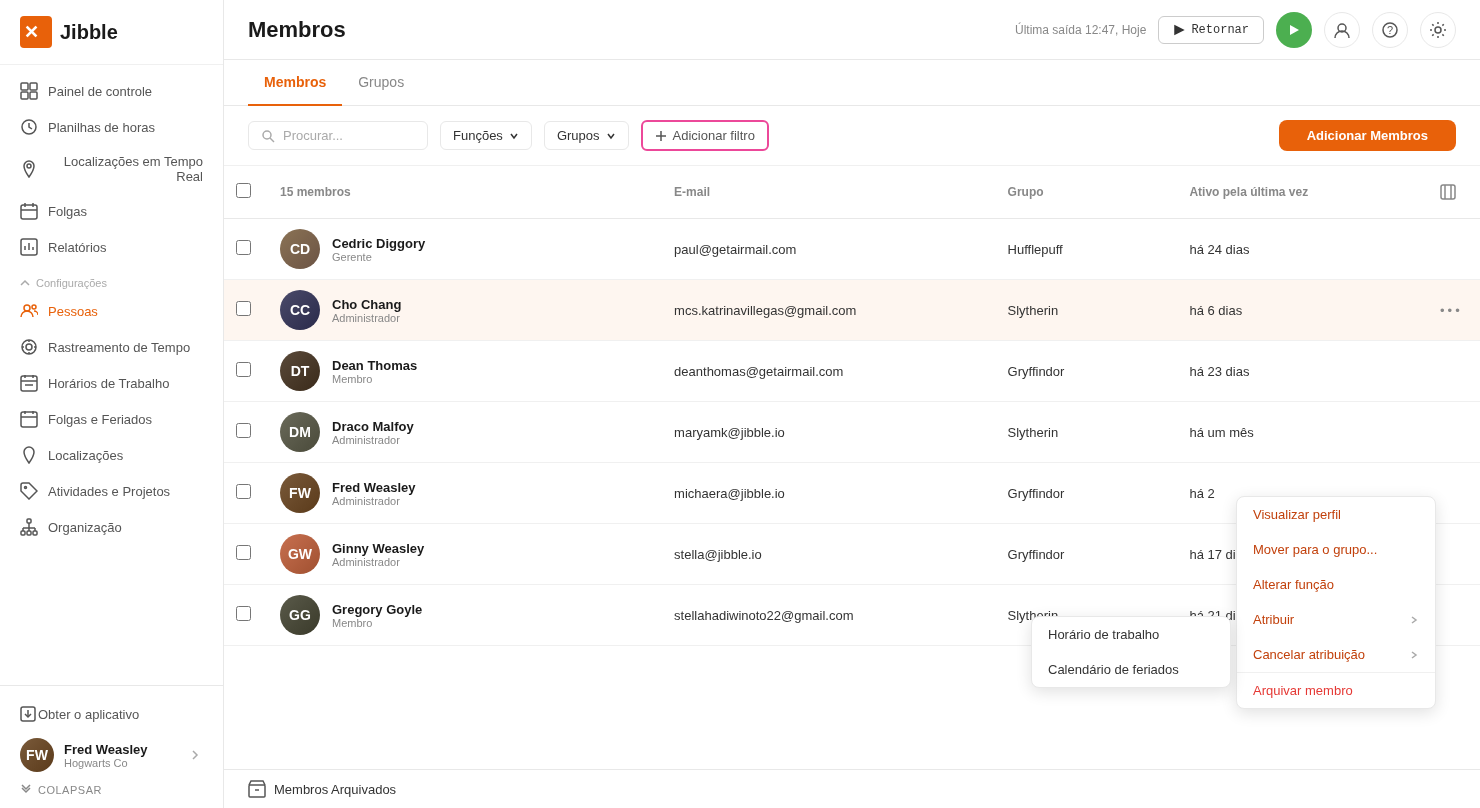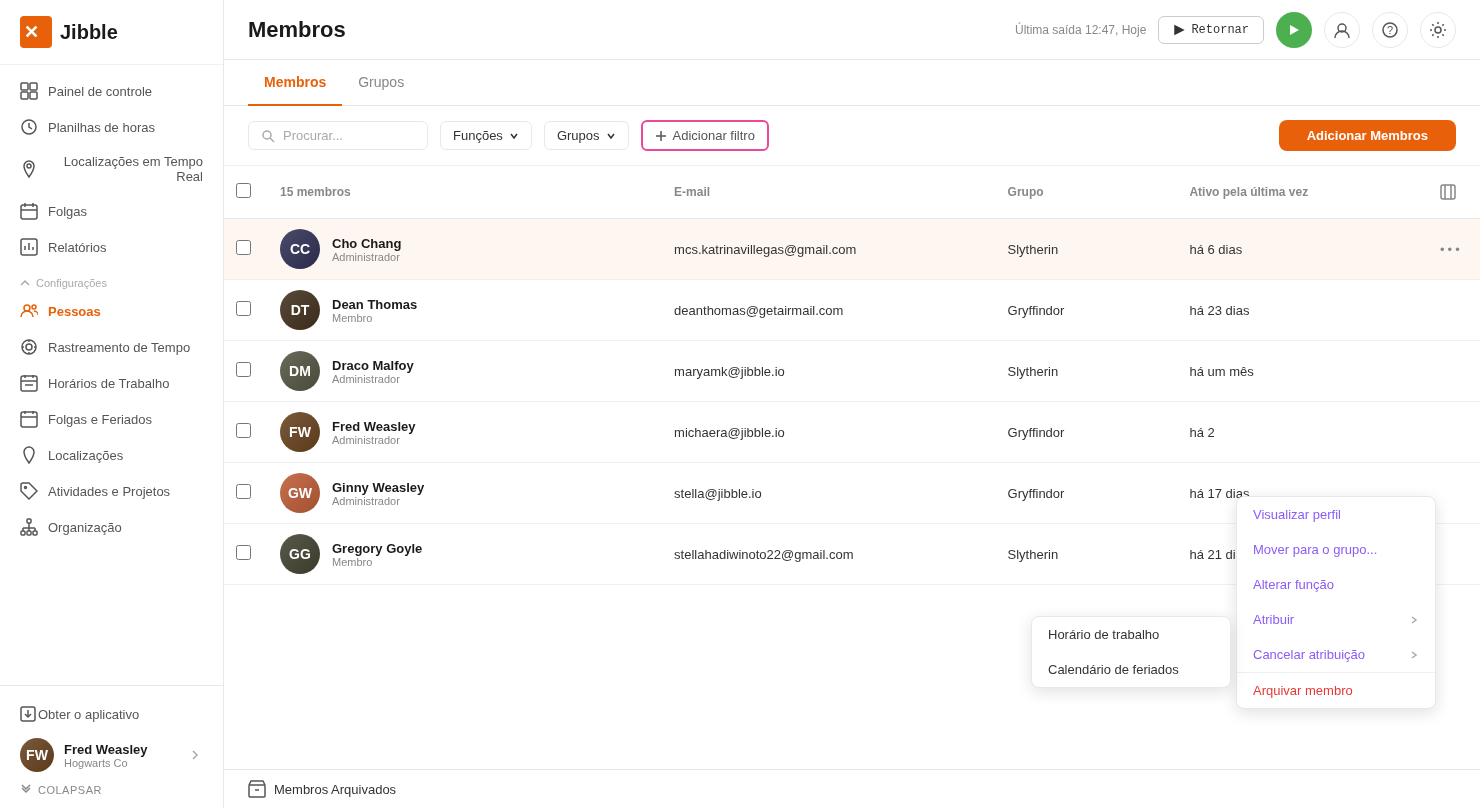--- a/index.html
+++ b/index.html
@@ -40,21 +40,21 @@
       display: flex;
       align-items: center;
       gap: 10px;
       padding: 9px 20px;
       color: #555;
       cursor: pointer;
       font-size: 13px;
       border-radius: 0;
       text-align: right;
     }
-    .nav-item.active { color: #e8610a; font-weight: 700; }
+    .nav-item.active { color: #e8610a; font-weight: 400; }
     .nav-item .nav-icon { width: 18px; height: 18px; flex-shrink: 0; }
     .nav-section-label {
       font-size: 11px;
       color: #aaa;
       padding: 12px 20px 4px;
       display: flex;
       align-items: center;
       gap: 6px;
     }
     .sidebar-footer {
@@ -320,21 +320,21 @@
       background: #fff;
       border: 1px solid #e8e8e8;
       border-radius: 8px;
       box-shadow: 0 4px 16px rgba(0,0,0,0.12);
       min-width: 200px;
       overflow: visible;
     }
     .context-menu-item {
       padding: 10px 16px;
       font-size: 13px;
-      color: #8b5cf6;
+      color: #c2410c;
       cursor: pointer;
       display: flex;
       align-items: center;
       justify-content: space-between;
       gap: 8px;
     }
     .context-menu-item.danger { color: #e53935; }
     .submenu-popup {
       position: absolute;
       right: 200px;
@@ -659,20 +659,42 @@
                 <svg width="16" height="16" viewBox="0 0 16 16" fill="none" stroke="currentColor" stroke-width="1.5">
                     <rect x="1" y="1" width="14" height="14" rx="2"></rect>
                     <line x1="5" y1="1" x2="5" y2="15"></line>
                     <line x1="11" y1="1" x2="11" y2="15"></line>
                   </svg>
               </div>
             </th>
           </tr>
         </thead>
         <tbody id="members-tbody">
+        <tr>
+    <td class="checkbox-cell">
+      <input type="checkbox" style="">
+    </td>
+    <td>
+      <div class="member-cell">
+        <div class="member-avatar av-cedric">
+          <div class="av-text">CD</div>
+        </div>
+        <div>
+          <div class="member-name">Cedric Diggory</div>
+          <div class="member-role">Gerente</div>
+        </div>
+      </div>
+    </td>
+    <td>paul@getairmail.com</td>
+    <td>Hufflepuff</td>
+    <td>há 24 dias</td>
+    <td>
+      
+    </td>
+  </tr>
             <tr class="highlighted">
     <td class="checkbox-cell">
       <input type="checkbox" style="">
     </td>
     <td>
       <div class="member-cell">
         <div class="member-avatar av-cho">
           <div class="av-text">CC</div>
         </div>
         <div>

